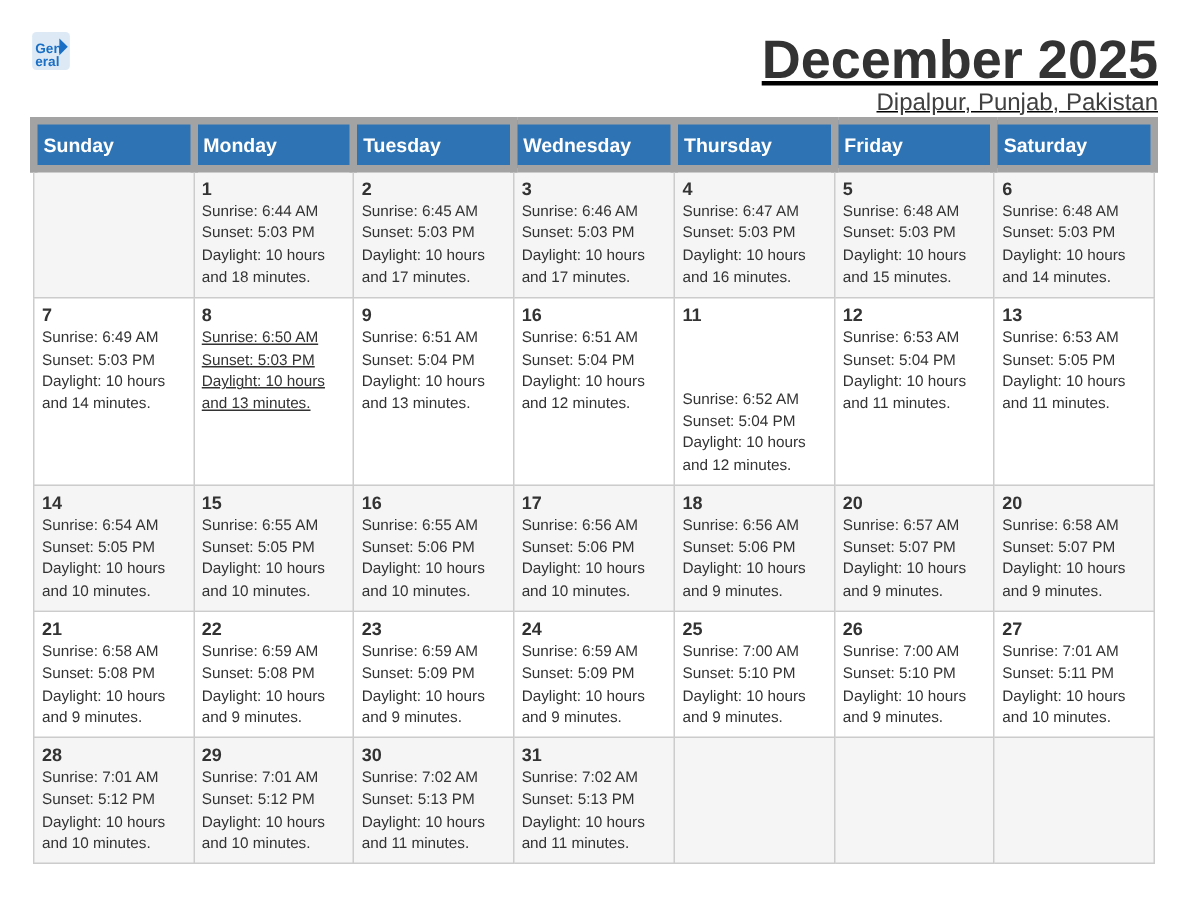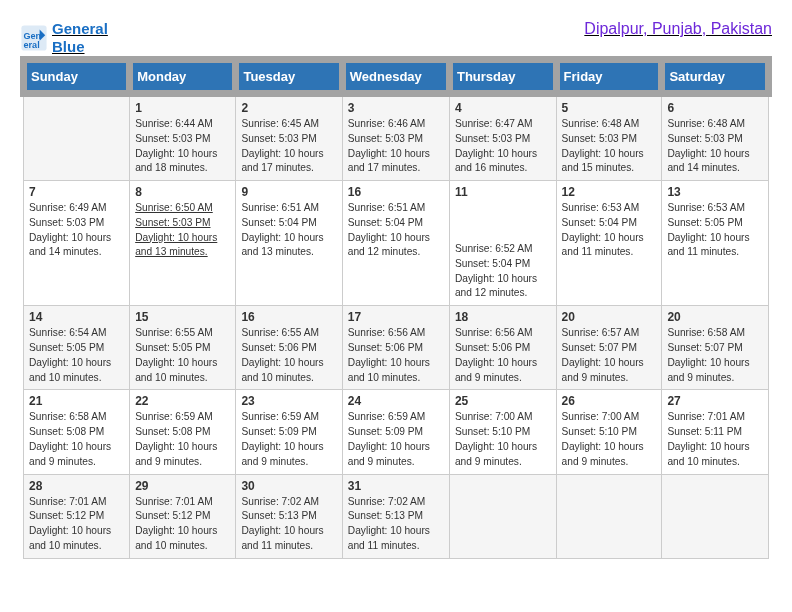--- a/index.html
+++ b/index.html
@@ -38,34 +38,34 @@
       text-align: right;
     }
     .month-title {
       font-size: 36px;
       font-weight: bold;
       color: #333;
       line-height: 1.1;
     }
     .location {
       font-size: 16px;
-      color: #6d28d9;
+      color: #404040;
     }
     table {
       width: 100%;
       border-collapse: collapse;
     }
     thead tr th {
       background-color: #2e74b5;
       color: #fff;
       font-size: 13px;
       font-weight: bold;
       padding: 6px 4px;
       text-align: left;
-      border: 7px solid #a3a3a3;
+      border: 5px solid #a3a3a3;
     }
     tbody tr td {
       vertical-align: top;
       border: 1px solid #ccc;
       padding: 4px 5px;
       font-size: 10.5px;
       color: #333;
       width: 108px;
       min-height: 80px;
     }
@@ -92,26 +92,23 @@
 <body>
 
 <div class="header">
   <div class="logo">
     <svg class="logo-icon" viewBox="0 0 40 40">
       <rect x="2" y="2" width="36" height="36" rx="4" fill="#1a6fc4" opacity="0.15"></rect>
       <text x="5" y="22" font-size="13" font-weight="bold" fill="#1a6fc4">Gen</text>
       <text x="5" y="34" font-size="13" font-weight="bold" fill="#1a6fc4">eral</text>
       <path d="M28 8 L36 16 L28 24" fill="#1a6fc4"></path>
     </svg>
-    <div class="logo-text">
-      <div><span>General</span></div>
-      <div><span>Blue</span></div>
-    </div>
   </div>
   <div class="title-block">
+    <div class="month-title">December 2025</div>
     <div class="location">Dipalpur, Punjab, Pakistan</div>
   </div>
 </div>
 
 <table>
   <thead>
     <tr>
     <th>Sunday</th>
         <th>Monday</th>
         <th>Tuesday</th>

